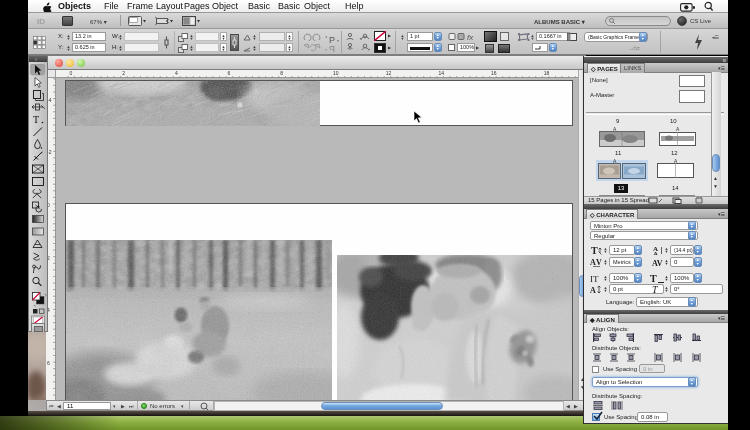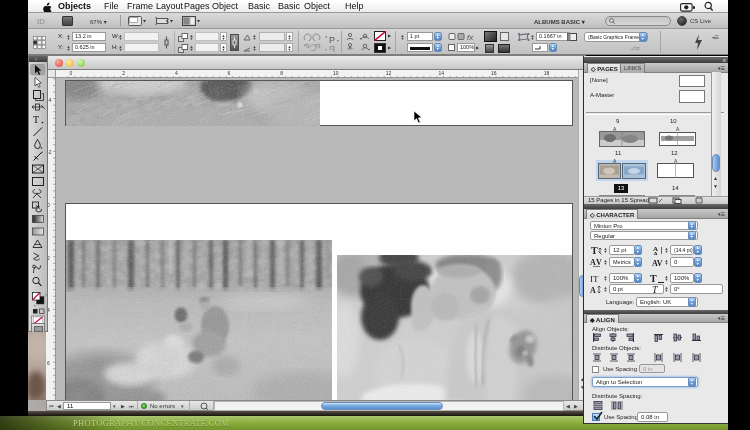--- a/index.html
+++ b/index.html
@@ -43,21 +43,20 @@
 #blackL { left:0; top:0; width:28px; height:416px; background:#000; }
 .thumbA { position:absolute; font-size:5px; color:#333; }
 </style></head>
 <body>
 <div id="stage">
 
   <div class="abs" id="banner">
     <div id="banner-dark"></div>
     <div id="banner-green"></div>
     <div id="banner-vig"></div>
-    <div id="banner-text">PHOTOGRAPHY CONCENTRATE.COM</div>
   </div>
 
   <div class="abs" id="menubar">
     <svg class="icon" style="left:14px;top:1px" width="10" height="11" viewBox="0 0 10 11">
         <path d="M5.4 2.6c.5-.6 1.3-1 2-1 .1.8-.2 1.5-.7 2.1-.5.6-1.2 1-2 .9-.1-.7.3-1.5.7-2zM7.3 4.9c.8 0 1.6.4 2.1 1.1-.8.5-1.2 1.2-1.1 2.1 0 .9.5 1.5 1.2 1.9-.3.8-.8 1.5-1.5 1.9-.5.3-1 .3-1.6.1-.5-.2-1-.2-1.5 0-.6.2-1.1.2-1.6-.1C2 11.1 1.2 9.5 1.2 7.9c0-1.7 1-2.9 2.4-3 .5 0 1 .2 1.4.4.3.1.6.1 1-.1.4-.2.8-.3 1.3-.3z" fill="#111"></path>
       </svg>
     <span style="left:30px;font-weight:bold">Objects</span>
     <span style="left:76px">File</span>
     <span style="left:99px">Frame</span>
     <span style="left:128px">Layout</span>

